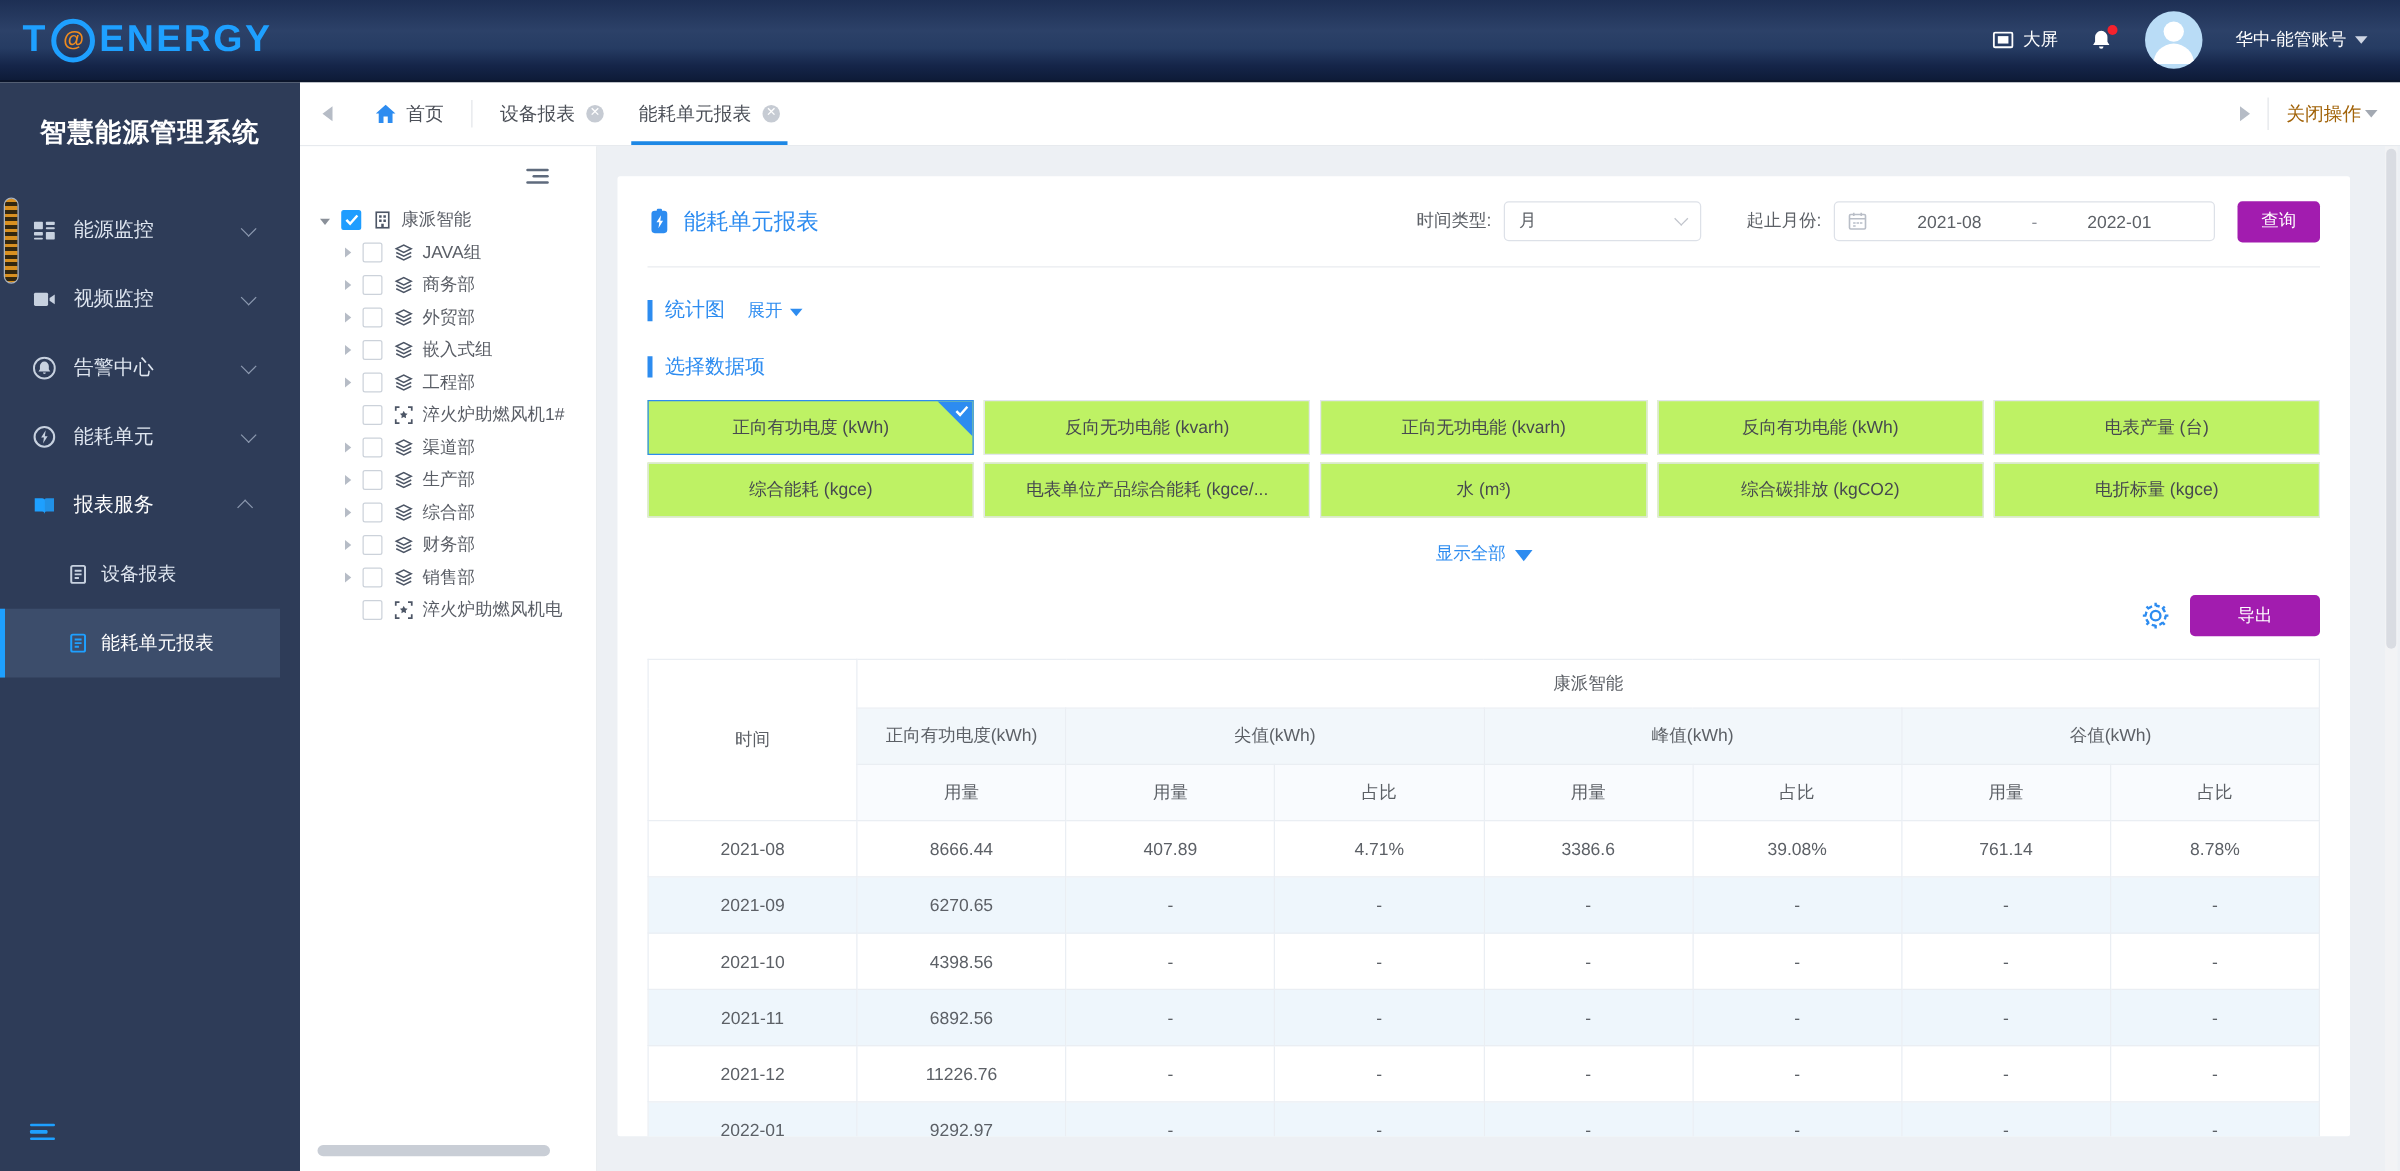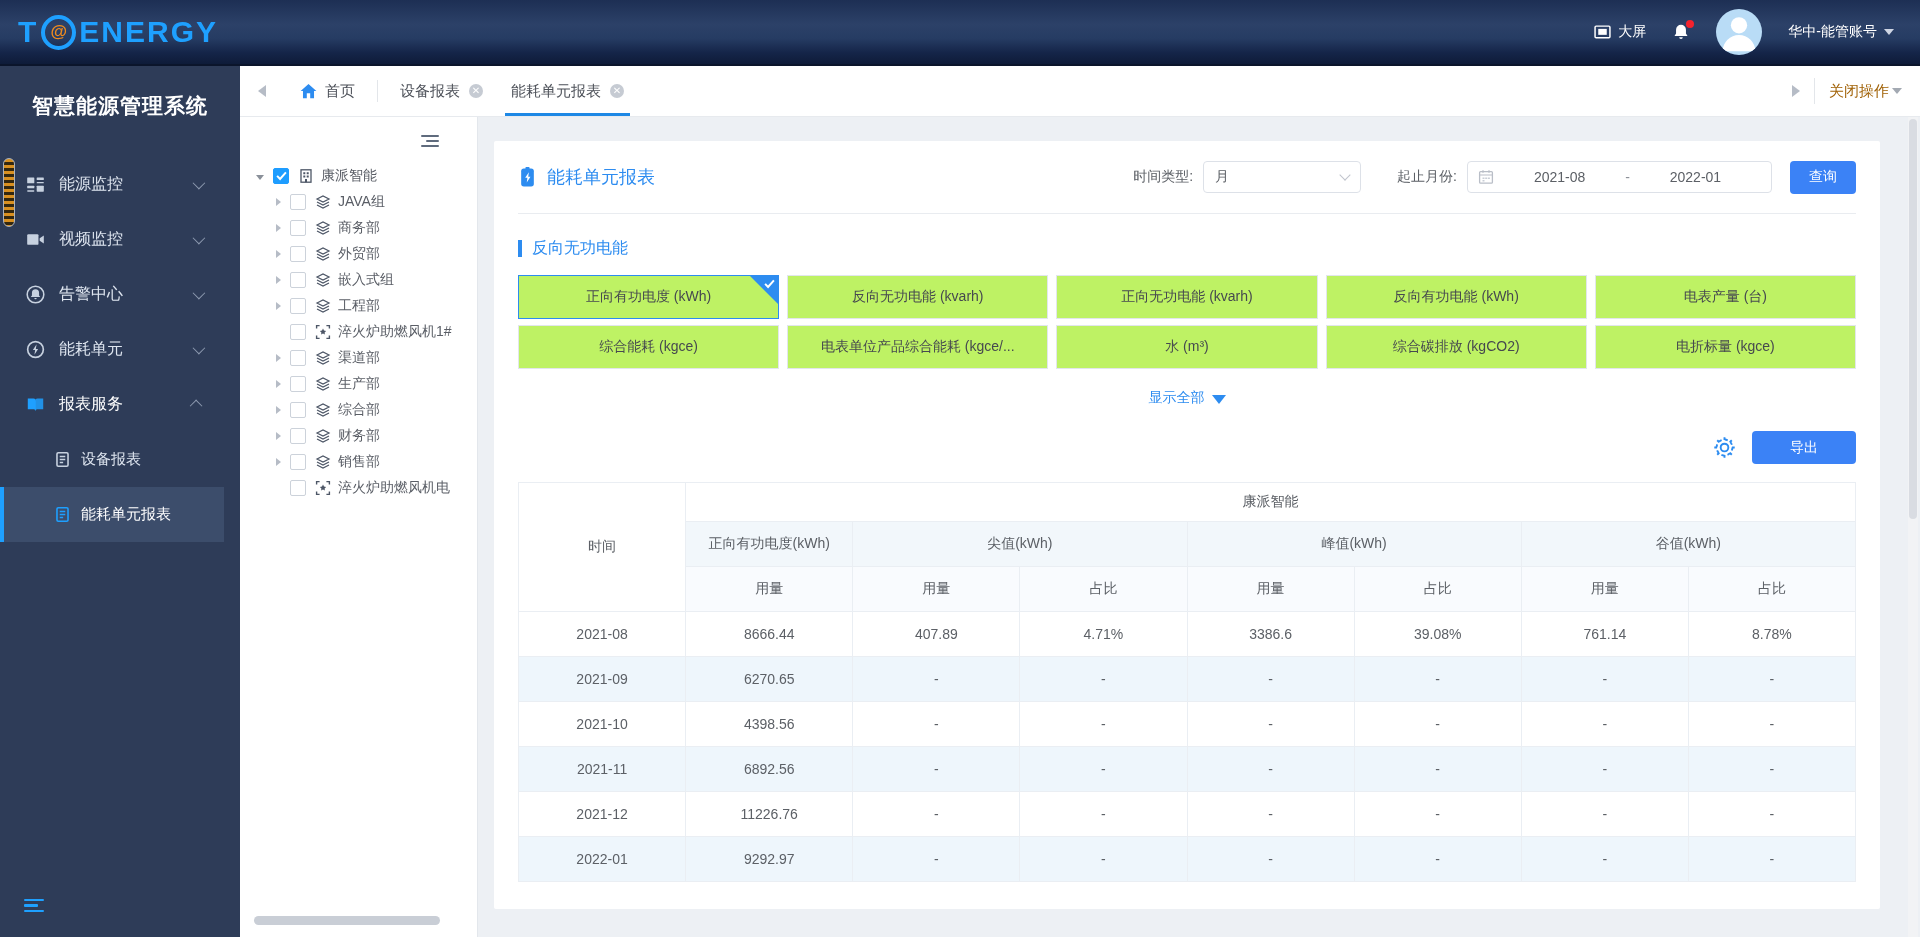--- a/index.html
+++ b/index.html
@@ -82,21 +82,21 @@
   .title-wrap{display:flex;align-items:center;gap:10px;}
   .page-title{font-size:18px;color:#2d8cf0;font-weight:500;margin:0;}
   .filters{display:flex;align-items:center;font-size:14px;color:#5c6066;}
   .f-label{margin-right:10px;}
   .f-label.second{margin-left:36px;}
   .select{width:158px;height:32px;border:1px solid #dde1e8;border-radius:4px;background:#fff;display:flex;align-items:center;justify-content:space-between;padding:0 11px;box-sizing:border-box;cursor:pointer;}
   .chev-sm{width:7px;height:7px;border-right:1.5px solid #c0c4cc;border-bottom:1.5px solid #c0c4cc;transform:rotate(45deg);margin-top:-4px;}
   .range{width:305px;height:32px;border:1px solid #dde1e8;border-radius:4px;background:#fff;display:flex;align-items:center;padding:0 10px;box-sizing:border-box;cursor:text;}
   .r-val{flex:1;text-align:center;}
   .r-sep{color:#8d9199;}
-  .btn{height:33px;padding:0 19px;background:#3b82f6;color:#fff;border:none;border-radius:4px;font-size:14px;margin-left:18px;cursor:pointer;font-family:inherit;}
+  .btn{height:33px;padding:0 19px;background:#a21caf;color:#fff;border:none;border-radius:4px;font-size:14px;margin-left:18px;cursor:pointer;font-family:inherit;}
   .divider{border-top:1px solid #e9ecf0;}
   .section{display:flex;align-items:center;margin-top:24px;}
   .sbar{width:4px;height:17px;background:#2d8cf0;margin-right:10px;}
   .s-title{color:#2d8cf0;font-size:16px;}
   .s-toggle{color:#2d8cf0;font-size:14px;margin-left:18px;display:flex;align-items:center;gap:6px;cursor:pointer;}
   .tri{width:0;height:0;border-left:5px solid transparent;border-right:5px solid transparent;border-top:6px solid #2d8cf0;margin-top:2px;}
   .tri.big{border-left-width:7px;border-right-width:7px;border-top-width:9px;}
   .item-grid{display:grid;grid-template-columns:repeat(5,1fr);gap:6px 8px;margin-top:16px;}
   .item-cell{height:42px;border:1px solid #e2e6ec;background:#bef264;display:flex;align-items:center;justify-content:center;
     font-size:14px;color:#46494f;position:relative;cursor:pointer;overflow:hidden;}
@@ -476,21 +476,29 @@
             <span class="r-sep">-</span>
             <span class="r-val">2022-01</span>
           </div>
           <button class="btn">查询</button>
         </div>
       </div>
       <div class="divider"></div>
 
       <div class="section">
         <i class="sbar"></i>
-        <span class="s-title">反向无功电能</span>
+        <span class="s-title">统计图</span>
+        <span class="s-toggle">
+          <span>展开</span>
+          <i class="tri"></i>
+        </span>
+      </div>
+      <div class="section">
+        <i class="sbar"></i>
+        <span class="s-title">选择数据项</span>
       </div>
 
       <div class="item-grid" id="itemGrid">
           <div class="item-cell selected">
             <span>正向有功电度 (kWh)</span>
             <i class="corner"></i>
             <span class="corner-check">
               <svg width="11" height="10" viewBox="0 0 10 9">
                 <path d="M1 4.4l2.7 2.8L9 1.2" fill="none" stroke="#fff" stroke-width="1.8"></path>
               </svg>

